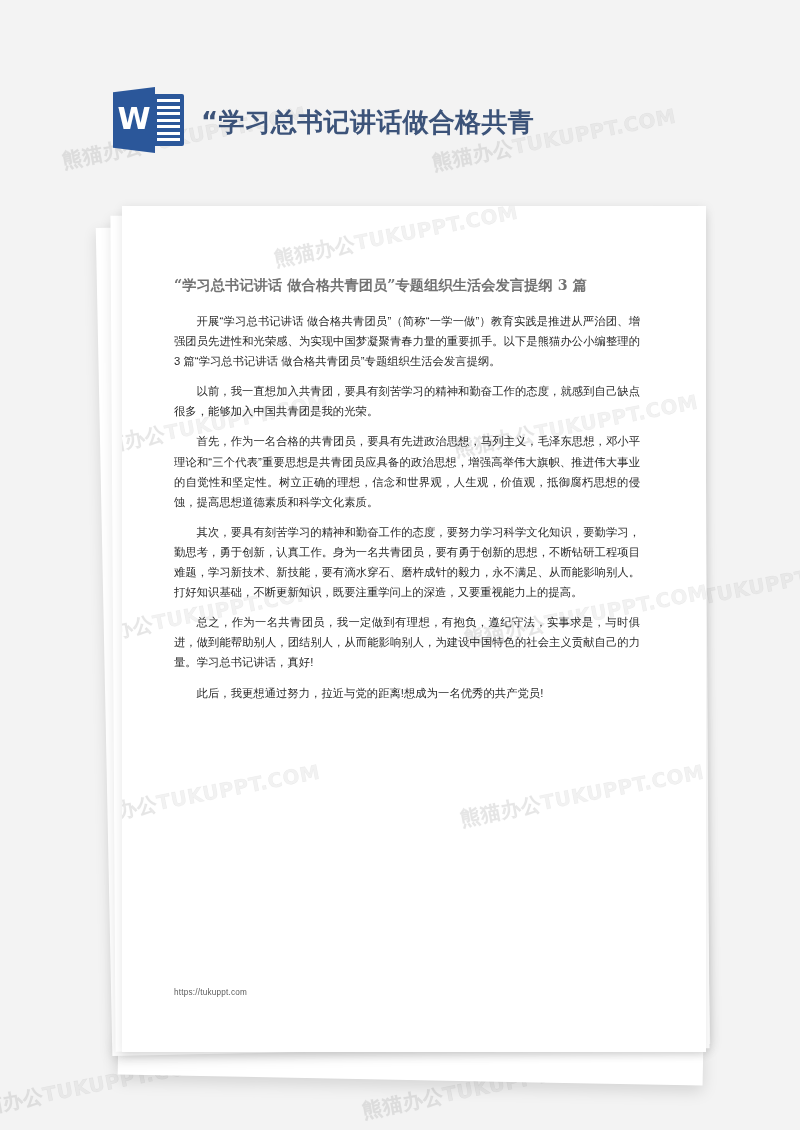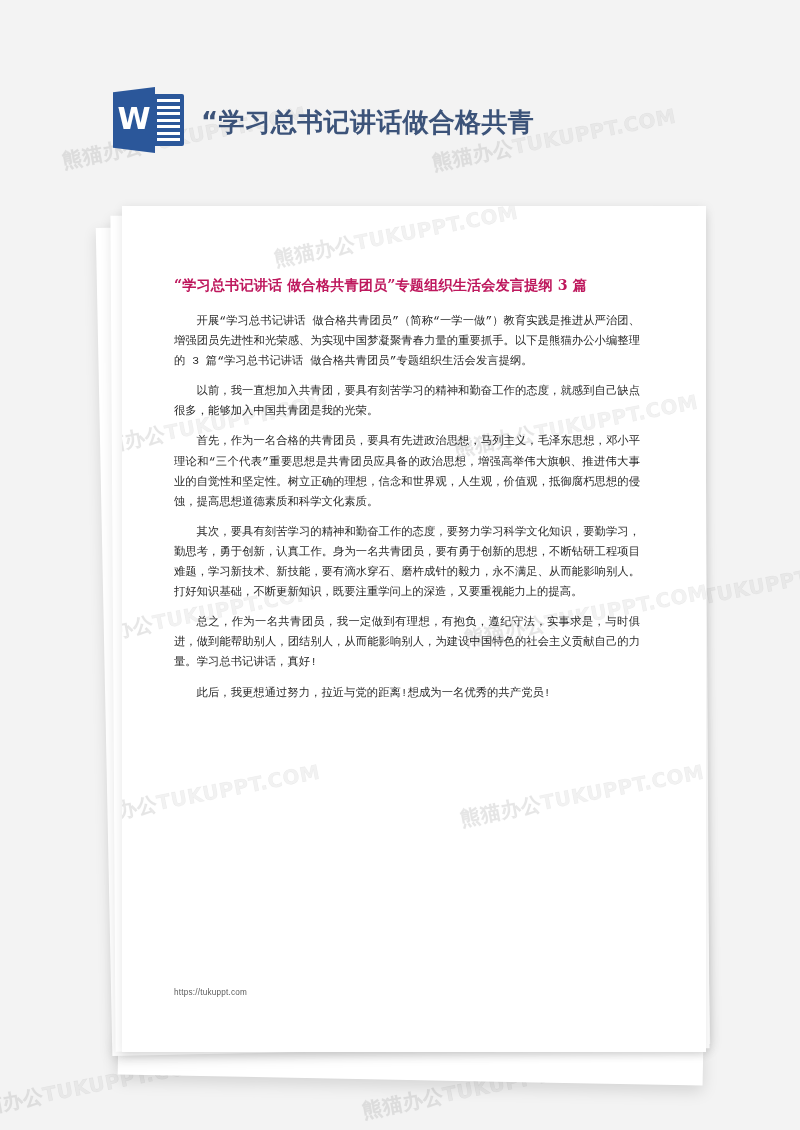--- a/index.html
+++ b/index.html
@@ -145,27 +145,27 @@
     position: relative;
     padding: 68px 52px 0 52px;
     z-index: 2;
   }
 
   .doc-title {
     font-family: "DejaVu Serif", "Liberation Serif", serif;
     font-weight: 700;
     font-size: 14.2px;
     line-height: 1.62;
-    color: #be185d;
+    color: #737373;
     margin: 0 0 14px 0;
     letter-spacing: 0.1px;
   }
 
   .doc-p {
-    font-family: Liberation Mono, monospace;
+    font-family: Liberation Sans, sans-serif;
     font-size: 11.3px;
     line-height: 1.78;
     color: #2a2a2a;
     margin: 0 14px 10px 0;
     text-align: justify;
     text-indent: 2em;
     letter-spacing: 0.05px;
   }
   .doc-p.sub-heading {
     text-indent: 1.3em;

